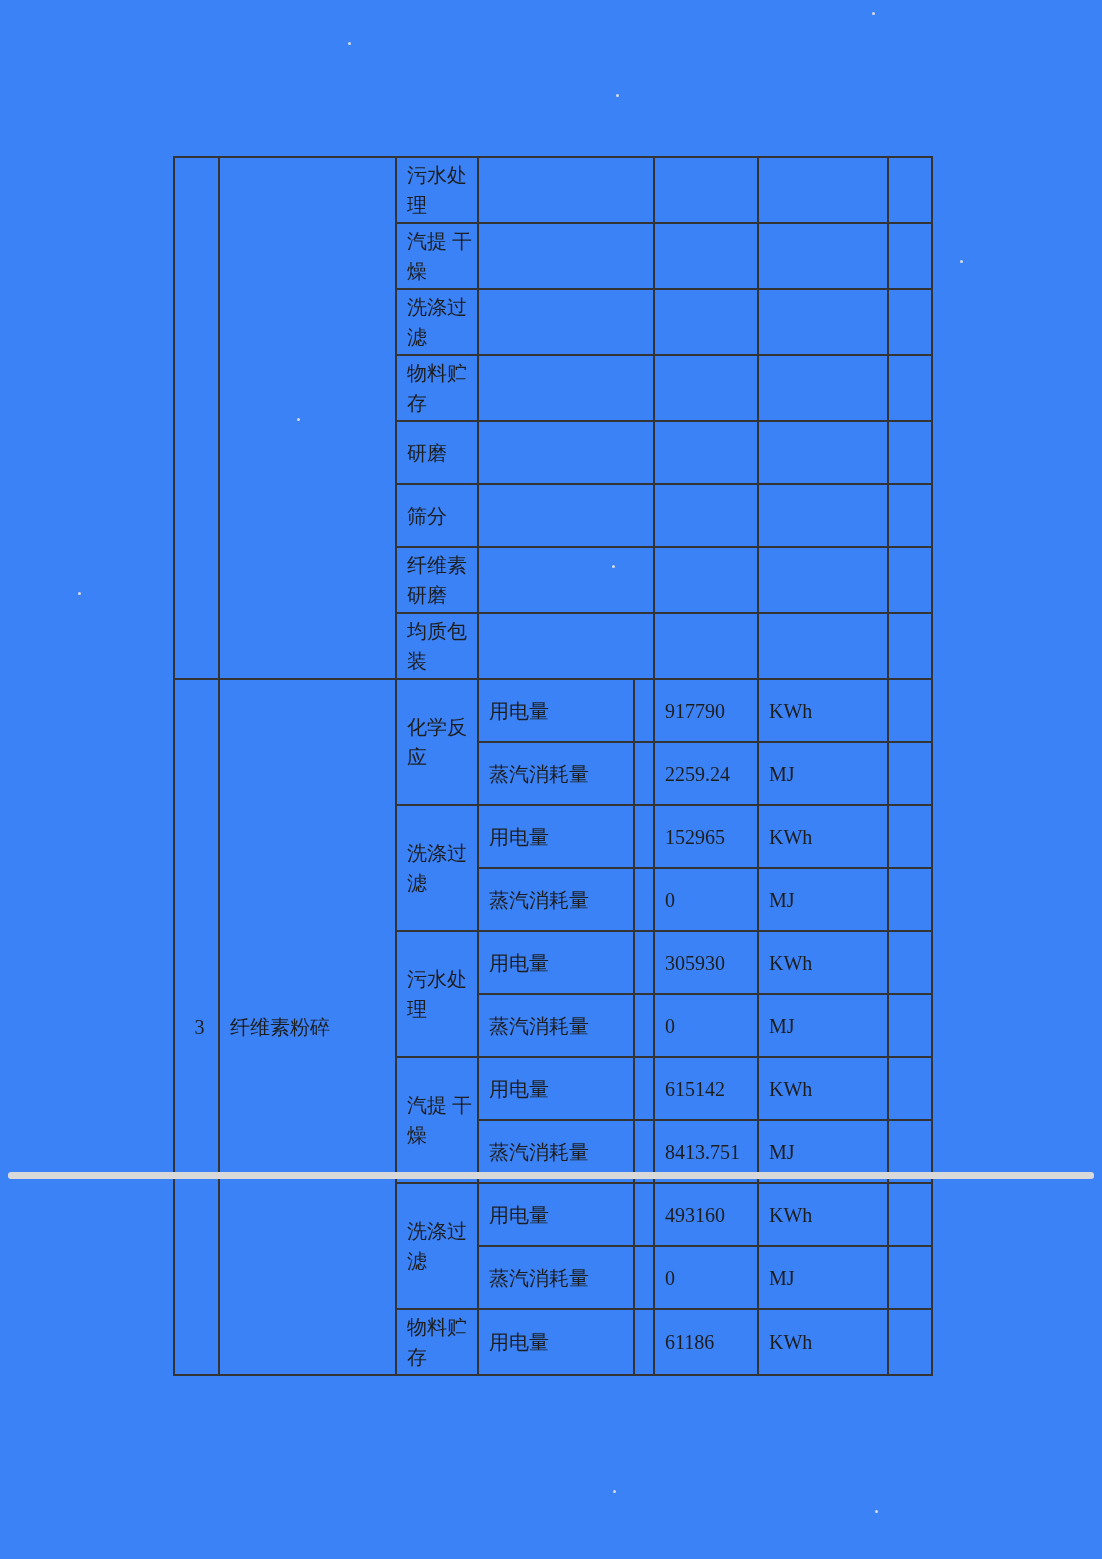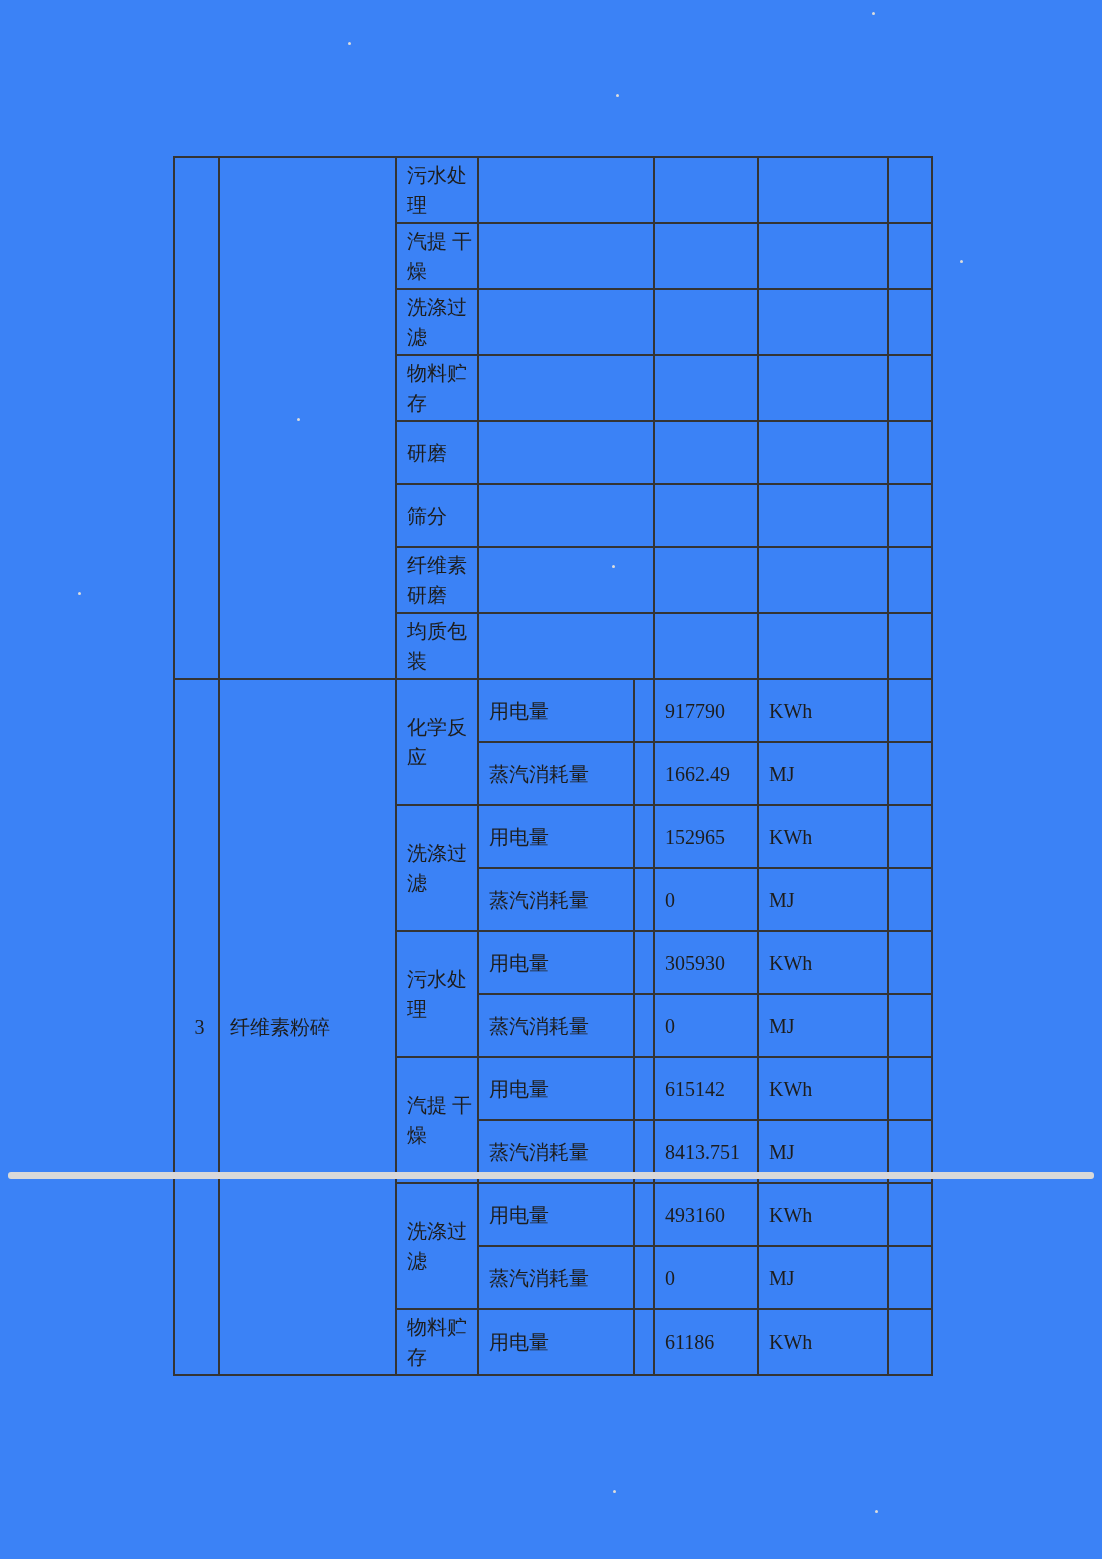--- a/index.html
+++ b/index.html
@@ -142,21 +142,21 @@
         <td rowspan="2">化学反应</td>
         <td>用电量</td>
         <td class="spacer"></td>
         <td>917790</td>
         <td>KWh</td>
         <td class="tail"></td>
       </tr>
       <tr>
         <td>蒸汽消耗量</td>
         <td class="spacer"></td>
-        <td>1662.49</td>
+        <td>2259.24</td>
         <td>MJ</td>
         <td class="tail"></td>
       </tr>
       <tr>
         <td rowspan="2">洗涤过滤</td>
         <td>用电量</td>
         <td class="spacer"></td>
         <td>152965</td>
         <td>KWh</td>
         <td class="tail"></td>

